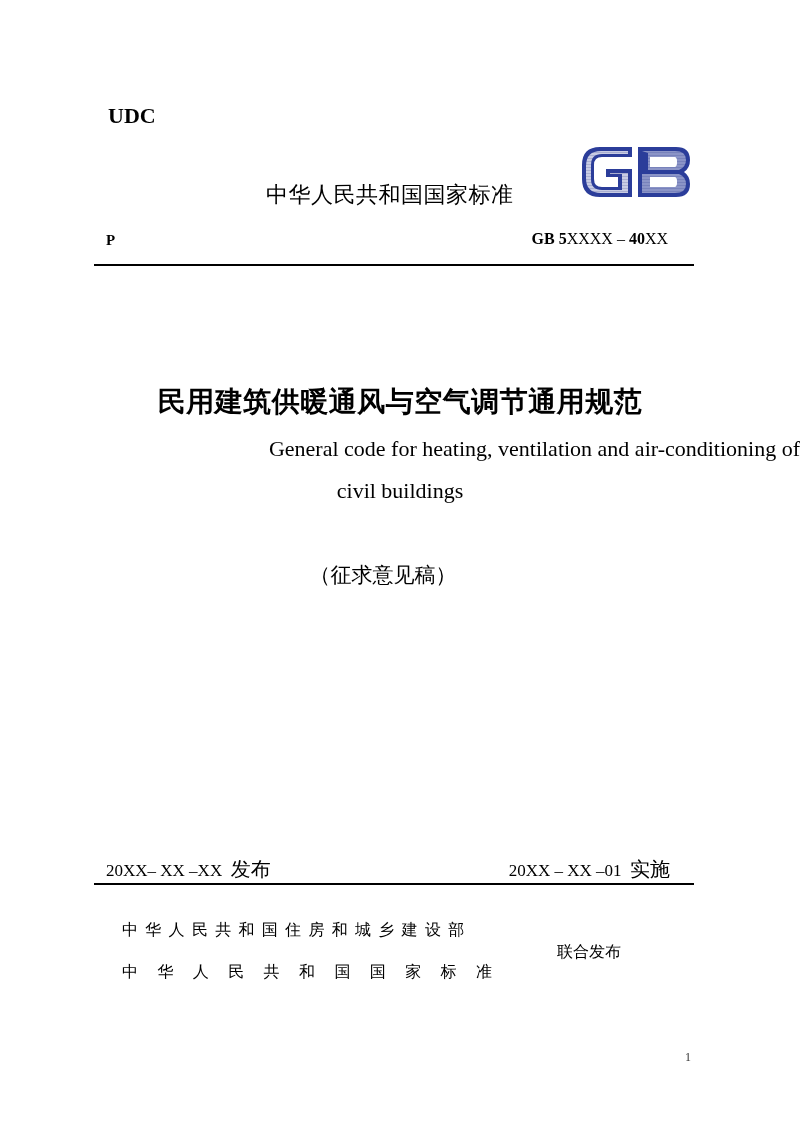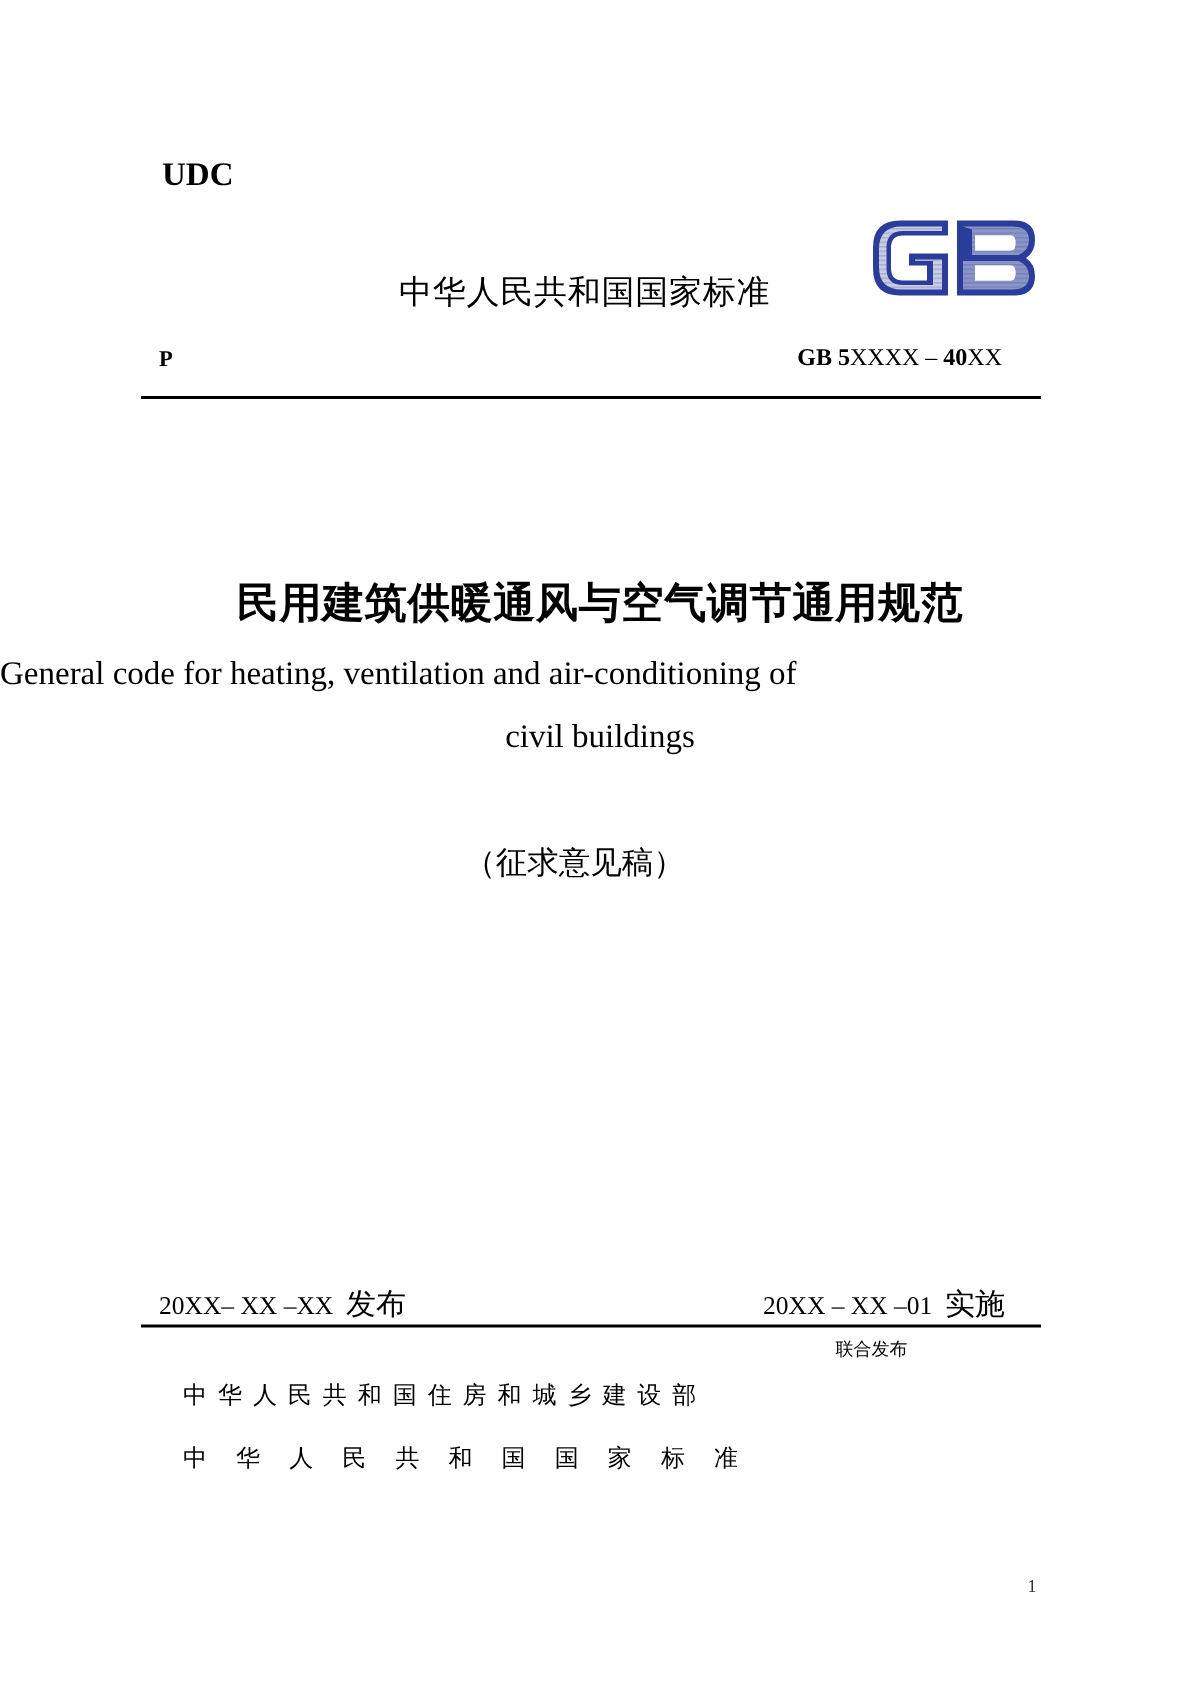--- a/index.html
+++ b/index.html
@@ -10,29 +10,29 @@
   .national { left:266px; top:180px; font-family:"DejaVu Sans", sans-serif; font-size:22px; letter-spacing:0.5px; }
   .gb-logo { left:578px; top:143px; width:116px; height:58px; }
   .p-class { left:106px; top:232px; font-weight:bold; font-size:15px; }
   .std-no { right:132px; top:230px; font-size:16px; }
   .std-no b { font-weight:bold; }
   .rule { left:94px; width:600px; height:2px; background:#000; }
   .rule.top { top:264px; }
   .rule.bottom { top:883px; }
   .title-cn { left:0; width:800px; top:367px; text-align:center; font-family:"DejaVu Sans", sans-serif;
               font-weight:bold; font-size:28px; letter-spacing:0.5px;margin-top:16px; }
-  .title-en1 { left:0; width:800px; top:436px; text-align:left; font-size:22px; }
+  .title-en1 { left:0; width:800px; top:436px; text-align:right; font-size:22px; }
   .title-en2 { left:0; width:800px; top:478px; text-align:center; font-size:22px; }
   .draft { left:0; width:766px; top:561px; text-align:center; font-family:"DejaVu Sans", sans-serif; font-size:21px; }
   .issue { left:106px; top:856px; font-size:17px; }
   .impl { right:130px; top:856px; font-size:17px; }
   .cn { font-family:Liberation Sans, sans-serif; font-size:20px; }
   .org1 { left:122px; top:920px; font-family:"DejaVu Sans", sans-serif; font-size:16px; letter-spacing:7.3px; }
   .org2 { left:122px; top:962px; font-family:"DejaVu Sans", sans-serif; font-size:16px; letter-spacing:19.4px; }
-  .joint { left:557px; top:891px; font-family:"DejaVu Sans", sans-serif; font-size:12px; }
+  .joint { left:557px; top:942px; font-family:"DejaVu Sans", sans-serif; font-size:16px; }
   .page-num { left:685px; top:1050px; font-size:12px; color:#333; }
 </style>
 </head>
 <body>
 
 <div class="abs udc">UDC</div>
 
 <div class="abs national">中华人民共和国国家标准</div>
 
 <div class="abs gb-logo">

